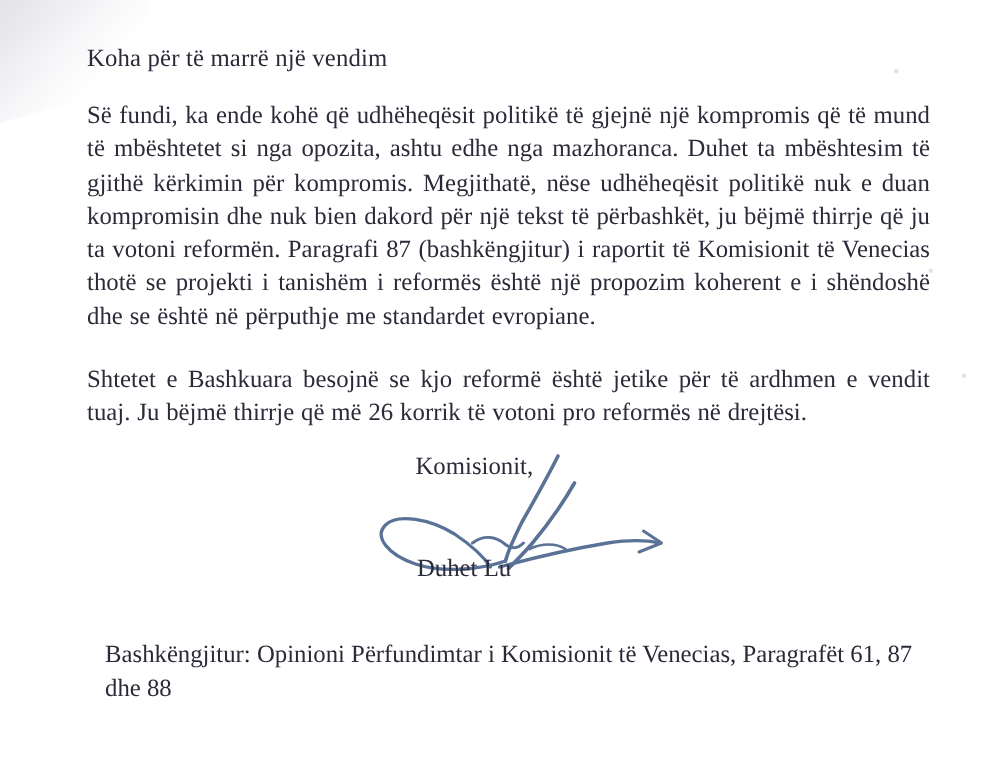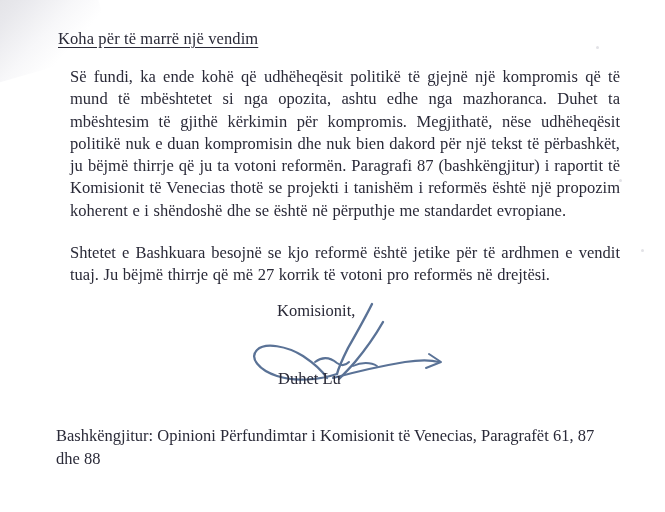--- a/index.html
+++ b/index.html
@@ -47,31 +47,30 @@
   .doc-body {
     position: absolute;
     left: 58px;
     top: 28px;
     width: 562px;
   }
 
   .letter-heading {
     font-size: 16.5px;
     line-height: 22px;
-    text-decoration: underline;
     text-underline-offset: 3px;
     margin: 0 0 16px 0;
     font-weight: normal;
     letter-spacing: 0.1px;
   }
 
   .para {
     font-size: 16.5px;
     line-height: 22.3px;
-    margin: 0 0 20px 12px;
+    margin: 0 0 20px 0;
     text-align: justify;
     letter-spacing: 0.02px;
     word-spacing: 0.4px;
   }
 
   .closing-block {
     position: absolute;
     left: 277px;
     top: 300px;
     width: 300px;
@@ -98,21 +97,21 @@
     width: 230px;
     height: 92px;
     pointer-events: none;
   }
   .signature-wrap svg {
     display: block;
   }
 
   .attachment-note {
     position: absolute;
-    left: 56px;
+    left: 70px;
     top: 424px;
     width: 566px;
     font-size: 16.5px;
     line-height: 23px;
     margin: 0;
   }
 </style>
 </head>
 <body>
 
@@ -121,21 +120,21 @@
   <div class="scan-shadow"></div>
   <div class="scan-speck" style="left:596px; top:46px;"></div>
   <div class="scan-speck" style="left:619px; top:179px;"></div>
   <div class="scan-speck" style="left:641px; top:249px;"></div>
 
   <div class="doc-body">
     <h1 class="letter-heading">Koha për të marrë një vendim</h1>
 
     <p class="para">Së fundi, ka ende kohë që udhëheqësit politikë të gjejnë një kompromis që të mund të mbështetet si nga opozita, ashtu edhe nga mazhoranca.  Duhet ta mbështesim të gjithë kërkimin për kompromis.  Megjithatë, nëse udhëheqësit politikë nuk e duan kompromisin dhe nuk bien dakord për një tekst të përbashkët, ju bëjmë thirrje që ju ta votoni reformën. Paragrafi 87 (bashkëngjitur) i raportit të Komisionit të Venecias thotë se projekti i tanishëm i reformës është një propozim koherent e i shëndoshë dhe se është në përputhje me standardet evropiane.</p>
 
-    <p class="para">Shtetet e Bashkuara besojnë se kjo reformë është jetike për të ardhmen e vendit tuaj. Ju bëjmë thirrje që më 27 korrik të votoni pro reformës në drejtësi.</p>
+    <p class="para">Shtetet e Bashkuara besojnë se kjo reformë është jetike për të ardhmen e vendit tuaj. Ju bëjmë thirrje që më 26 korrik të votoni pro reformës në drejtësi.</p>
   </div>
 
   <div class="signature-wrap">
     <svg width="230" height="92" viewBox="0 0 230 92" fill="none" xmlns="http://www.w3.org/2000/svg">
       <g stroke="#5a7296" fill="none" stroke-linecap="round" stroke-linejoin="round">
 
         <path d="M157 8 C150 22, 141 38, 133 52 C128 62, 124 70, 122 78" stroke-width="2.4"></path>
 
         <path d="M122 78 C104 84, 80 86, 62 80 C44 74, 34 62, 42 54 C50 46, 72 50, 88 60 C100 68, 108 76, 112 82" stroke-width="2.2"></path>
 

